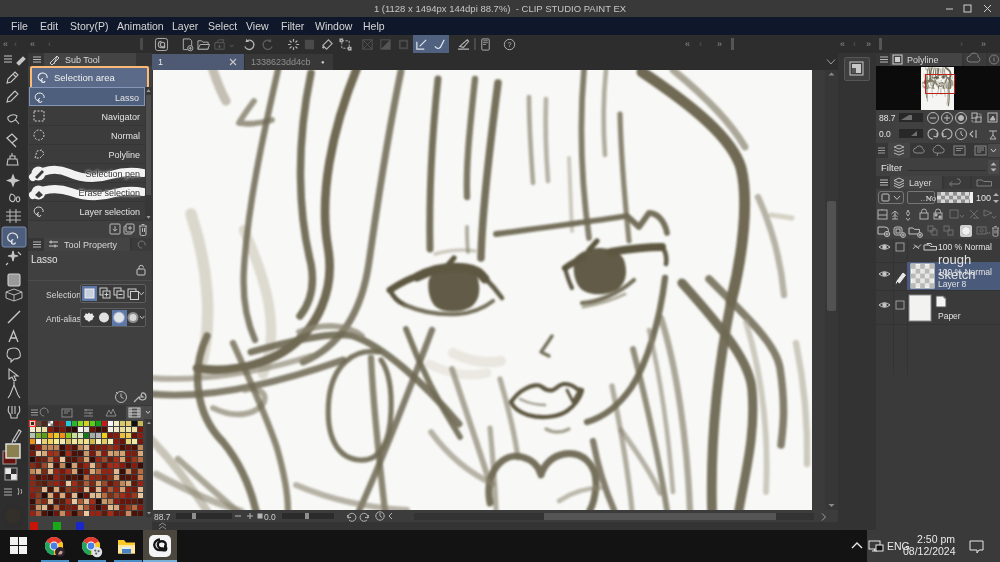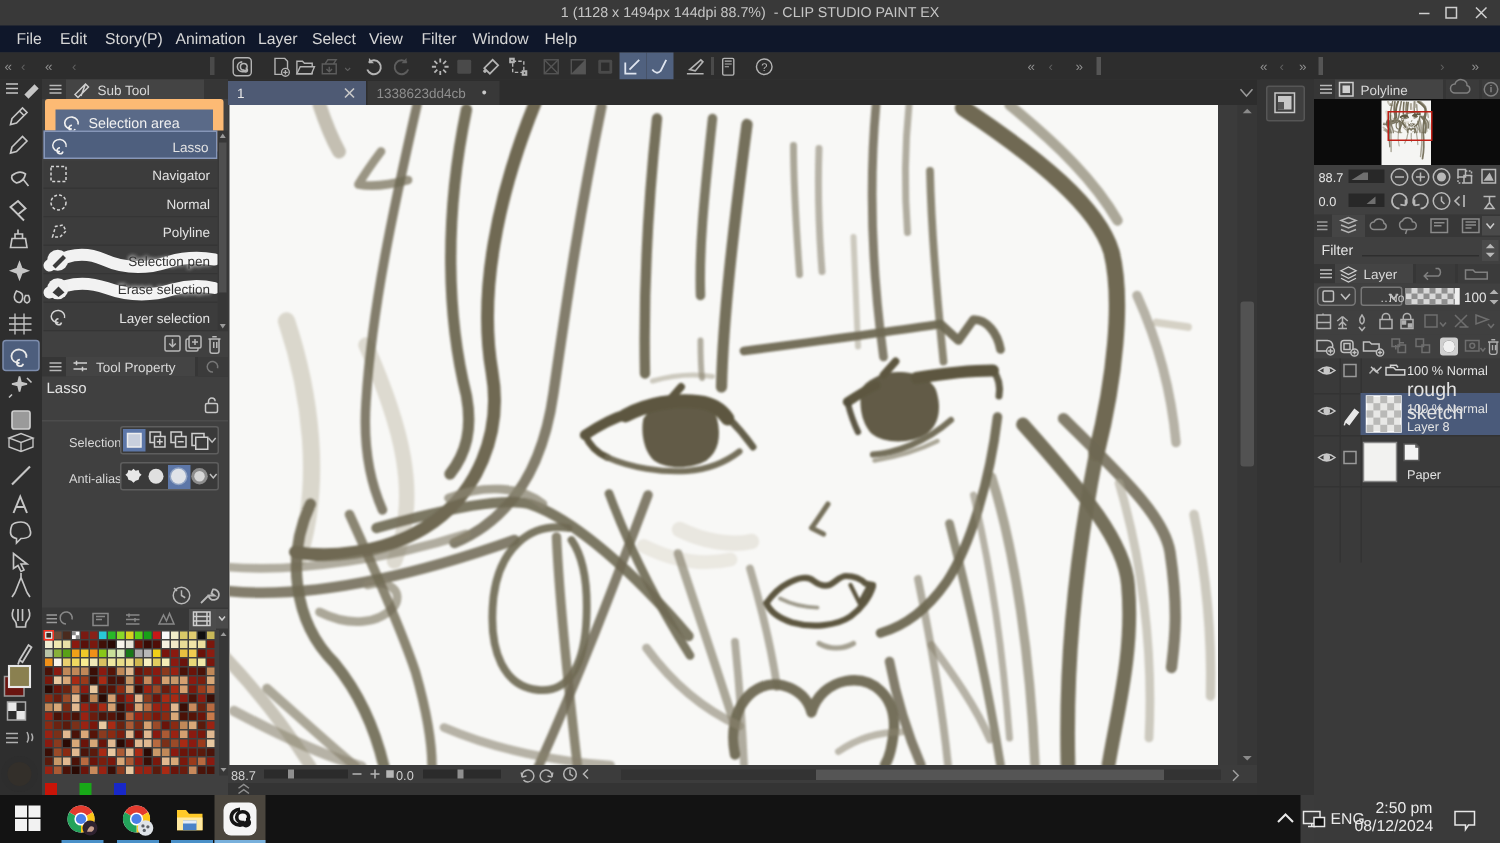--- a/index.html
+++ b/index.html
@@ -14,21 +14,21 @@
 #toolbar { left:0; top:35px; width:1000px; height:18px; background:#2d2d2d; }
 .tbi { position:absolute; top:3px; width:13px; height:13px; }
 .chev { color:#8f8f8f; font-size:9px; position:absolute; top:4px; }
 
 #toolcol { left:0; top:53px; width:28px; height:477px; background:#2e2e2e; }
 
 #leftpanel { left:28px; top:53px; width:124px; height:477px; background:#404040; font-size:9px; color:#e3e3e3;}
 .hd { position:absolute; left:0; width:124px; height:13px; background:#363636; }
 .hd .tab { position:absolute; top:0; height:13px; background:#444444; color:#d8d8d8;}
 .hd .tab span{ position:absolute; top:2px; }
-.selarea { position:absolute; left:2px; top:13px; width:119px; height:35px; background:#5a6a88; border:7px solid #fdba74; border-radius:2px; color:#f0f0f0;}
+.selarea { position:absolute; left:2px; top:13px; width:119px; height:35px; background:#5a6a88; border:2px solid #fdba74; border-radius:2px; color:#f0f0f0;}
 .strow { position:absolute; left:1px; width:116px; height:19px; background:#3c3c3c; border-bottom:1px solid #353535; }
 .strow .lbl { position:absolute; right:5px; top:5px; }
 .strow.sel { background:#4e5f7e; border:1px solid #8696b8; }
 
 #tabbar { left:152px; top:53px; width:688px; height:17px; background:#2d2d2d; }
 #whitecanvas { left:153px; top:70px; width:659px; height:440px; background:#f8f8f6; overflow:hidden;}
 #vsb { left:825px; top:70px; width:14px; height:440px; background:#373737;}
 #bottombar { left:152px; top:510px; width:688px; height:12px; background:#3c3c3c; color:#cfcfcf; font-size:8.5px;}
 #understrip { left:152px; top:522px; width:688px; height:8px; background:#343434;}
 

